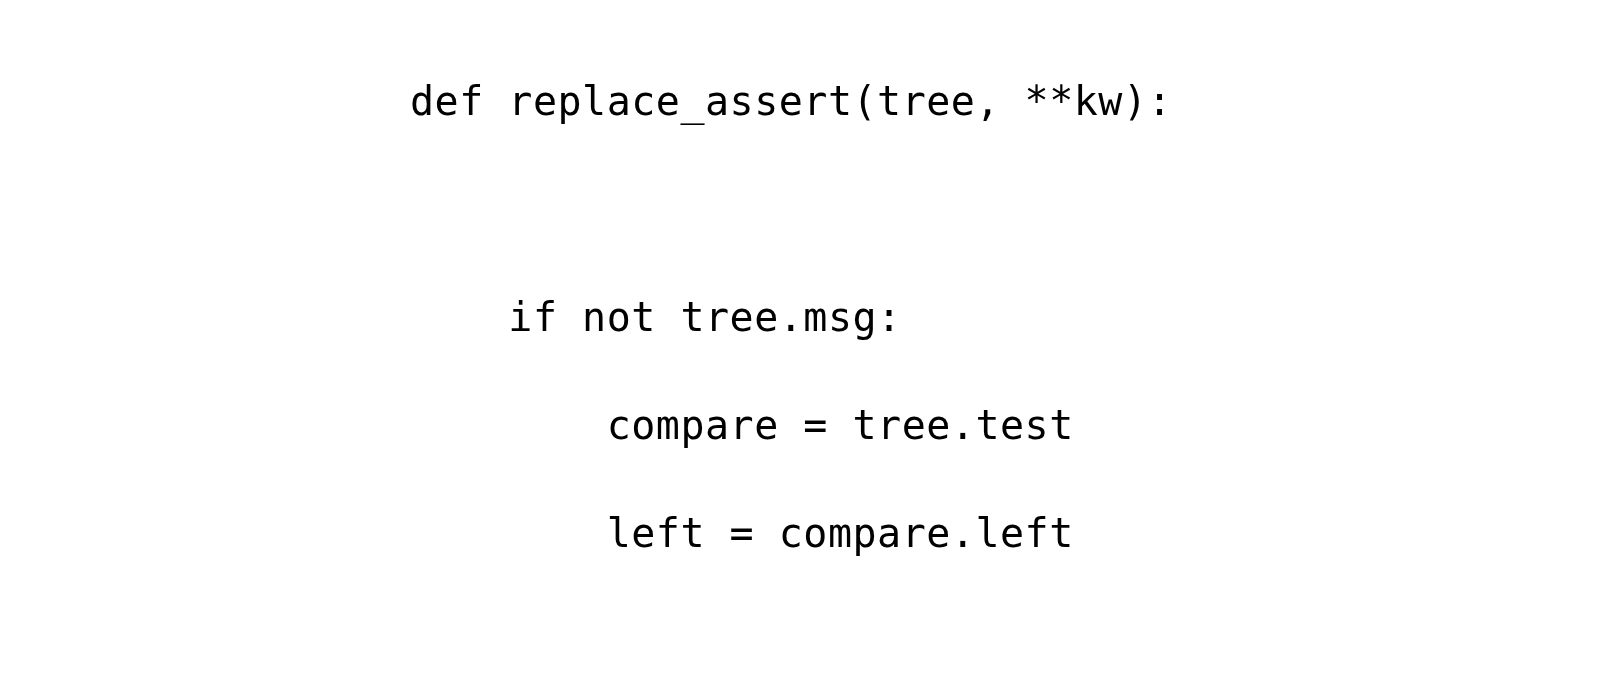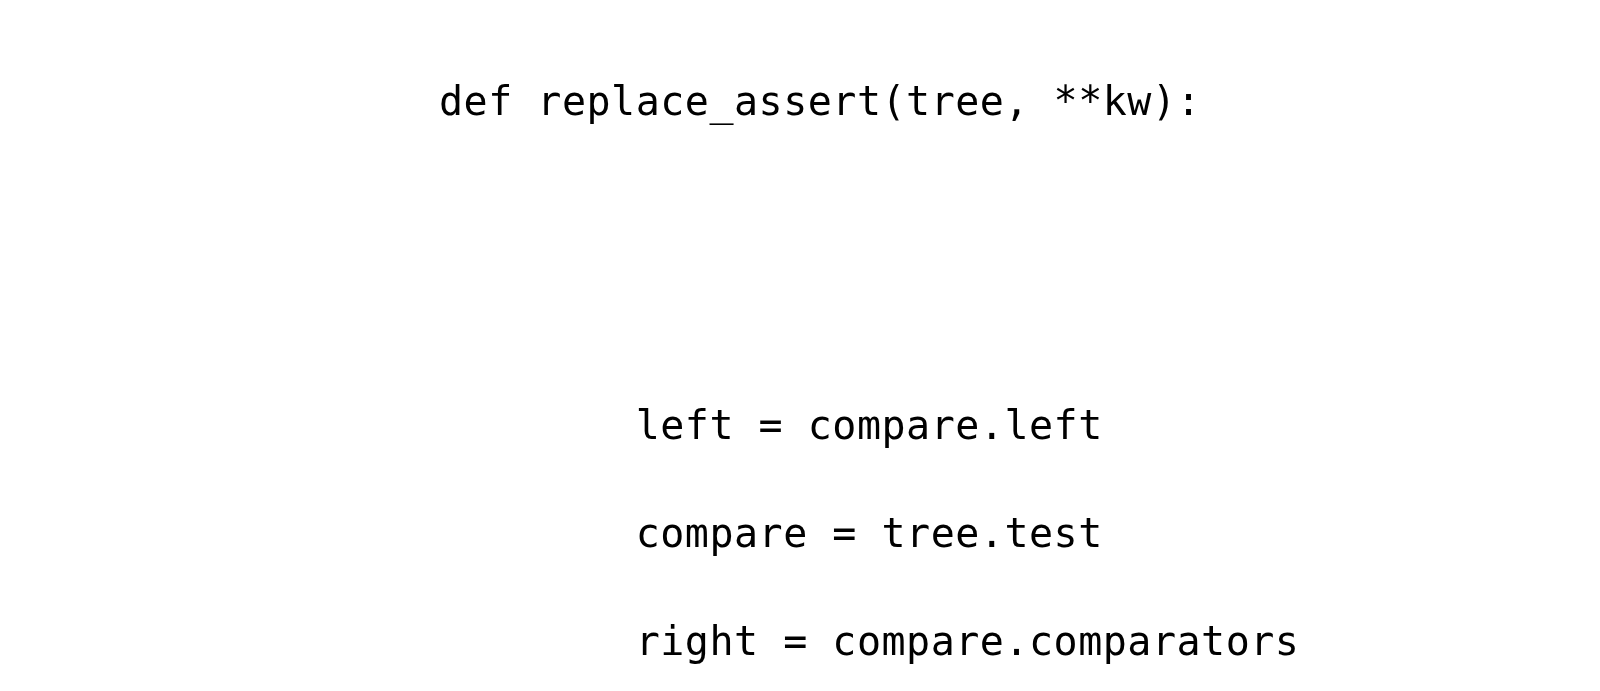--- a/index.html
+++ b/index.html
@@ -16,32 +16,31 @@
     top: 20px;
     font-family: "Menlo", "Consolas", "DejaVu Sans Mono", monospace;
     font-size: 40px;
     line-height: 54px;
     color: #000000;
     white-space: pre;
     letter-spacing: 0.5px;
   }
   .code-line {
     display: block;
-    margin-left: 29px;
   }
 </style>
 </head>
 <body>
 
 <div class="code-container">
 <span class="code-line"><span>def replace_assert(tree, **kw):</span></span>
 <span class="code-line"><span>  </span></span>
-<span class="code-line"><span>    </span></span>
+<span class="code-line"><span>    </span><span>if not tree.msg:</span></span>
+<span class="code-line"><span>        </span><span>compare = tree.test</span></span>
 <span class="code-line"><span>        </span><span>left = compare.left</span></span>
-<span class="code-line"><span>        </span><span>compare = tree.test</span></span>
-<span class="code-line"><span>        </span><span>right = compare.comparators</span></span>
+<span class="code-line"><span>        </span></span>
 
 
 
 
 
 
 </div>
 
 </body></html>

